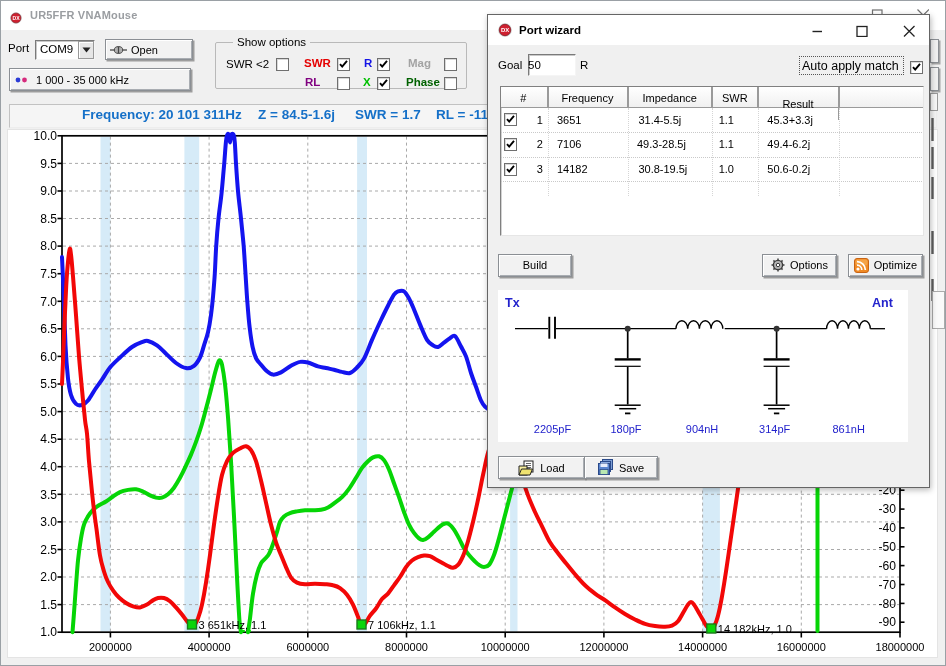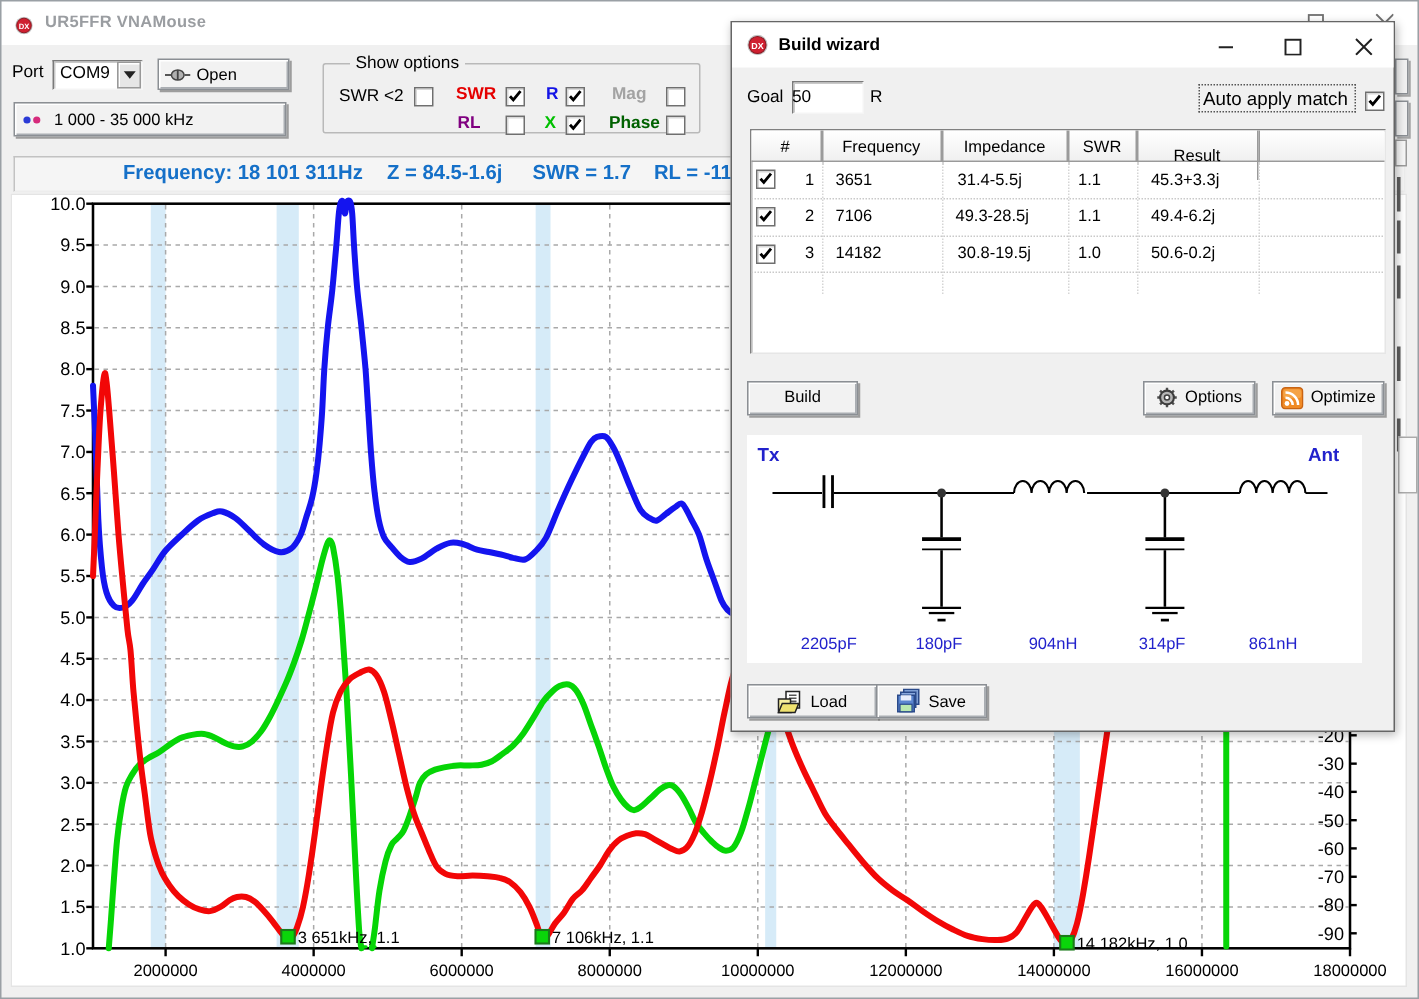--- a/index.html
+++ b/index.html
@@ -87,21 +87,21 @@
 <div class="lbl" style="left:363px;top:76px;color:#00c000;font-weight:bold">X</div>
 <div class="cb" style="left:377px;top:77px">
     <svg width="11" height="11" viewBox="0 0 11 11" style="position:absolute;left:0px;top:0px">
       <path d="M2 5.2 L4.2 7.6 L9 1.8" fill="none" stroke="#000" stroke-width="1.9"></path>
     </svg>
   </div>
 <div class="lbl" style="left:406px;top:76px;color:#006100;font-weight:bold">Phase</div>
 <div class="cb" style="left:444px;top:77px"></div>
 
 <div class="abs" style="left:9px;top:104px;width:928px;height:24px;background:#f5f5f5;border:1px solid;border-color:#c2c2c2 #ededed #ededed #c2c2c2"></div>
-<div class="abs fseg" style="left:82px">Frequency: 18 101 311Hz</div>
+<div class="abs fseg" style="left:82px">Frequency: 20 101 311Hz</div>
 <div class="abs fseg" style="left:258px">Z = 84.5-1.6j</div>
 <div class="abs fseg" style="left:355px">SWR = 1.7</div>
 <div class="abs fseg" style="left:436px">RL = -11.6</div>
 
 <div class="abs" style="left:7px;top:129px;width:931px;height:529px;background:#fff;border:1px solid #e4e4e4"></div>
 <svg id="chart" width="946" height="666" viewBox="0 0 946 666">
 <g>
       <rect x="100.5" y="136.6" width="9.9" height="495" fill="#d6ebf8"></rect>
       <rect x="184.4" y="136.6" width="14.8" height="495" fill="#d6ebf8"></rect>
       <rect x="357.1" y="136.6" width="9.9" height="495" fill="#d6ebf8"></rect>
@@ -249,21 +249,21 @@
 <div class="abs" style="left:932px;top:291px;width:13px;height:38px;background:#fafafa;border:1px solid #ababab"></div>
 
 <div class="abs" id="dlg">
 <div id="dlgtitle"></div>
 <div class="abs" style="left:10px;top:8px"><svg width="14" height="14" viewBox="0 0 17 17">
         <circle cx="8.5" cy="8.5" r="8.2" fill="#c2c2c2"></circle>
         <circle cx="8.5" cy="8.5" r="6.9" fill="#cf2030"></circle>
         <circle cx="8.5" cy="8.5" r="6.9" fill="none" stroke="#8a1620" stroke-width="0.9"></circle>
         <text x="8.5" y="11.4" text-anchor="middle" font-size="7.2" font-weight="bold" fill="#fff" font-family="Liberation Sans">DX</text>
       </svg></div>
-<div class="abs" style="left:31px;top:9px;font-size:11.5px;font-weight:bold;color:#000">Build wizard</div>
+<div class="abs" style="left:31px;top:9px;font-size:11.5px;font-weight:bold;color:#000">Port wizard</div>
 <svg class="abs" style="left:322px;top:9px" width="110" height="13" viewBox="0 0 110 13">
 <line x1="2.5" y1="7.5" x2="12" y2="7.5" stroke="#222" stroke-width="1.4"></line>
 <rect x="47" y="2.5" width="10" height="10" fill="none" stroke="#222" stroke-width="1.3"></rect>
 <path d="M94 2 L104.5 12.5 M104.5 2 L94 12.5" stroke="#222" stroke-width="1.3" fill="none"></path>
 </svg>
 
 <div class="lbl" style="left:10px;top:44px">Goal</div>
 <div class="sunken" style="left:40px;top:39px;width:48px;height:22px"></div>
 <div class="lbl" style="left:40px;top:44px;width:42px;text-align:left">50</div>
 <div class="lbl" style="left:92px;top:44px">R</div>

